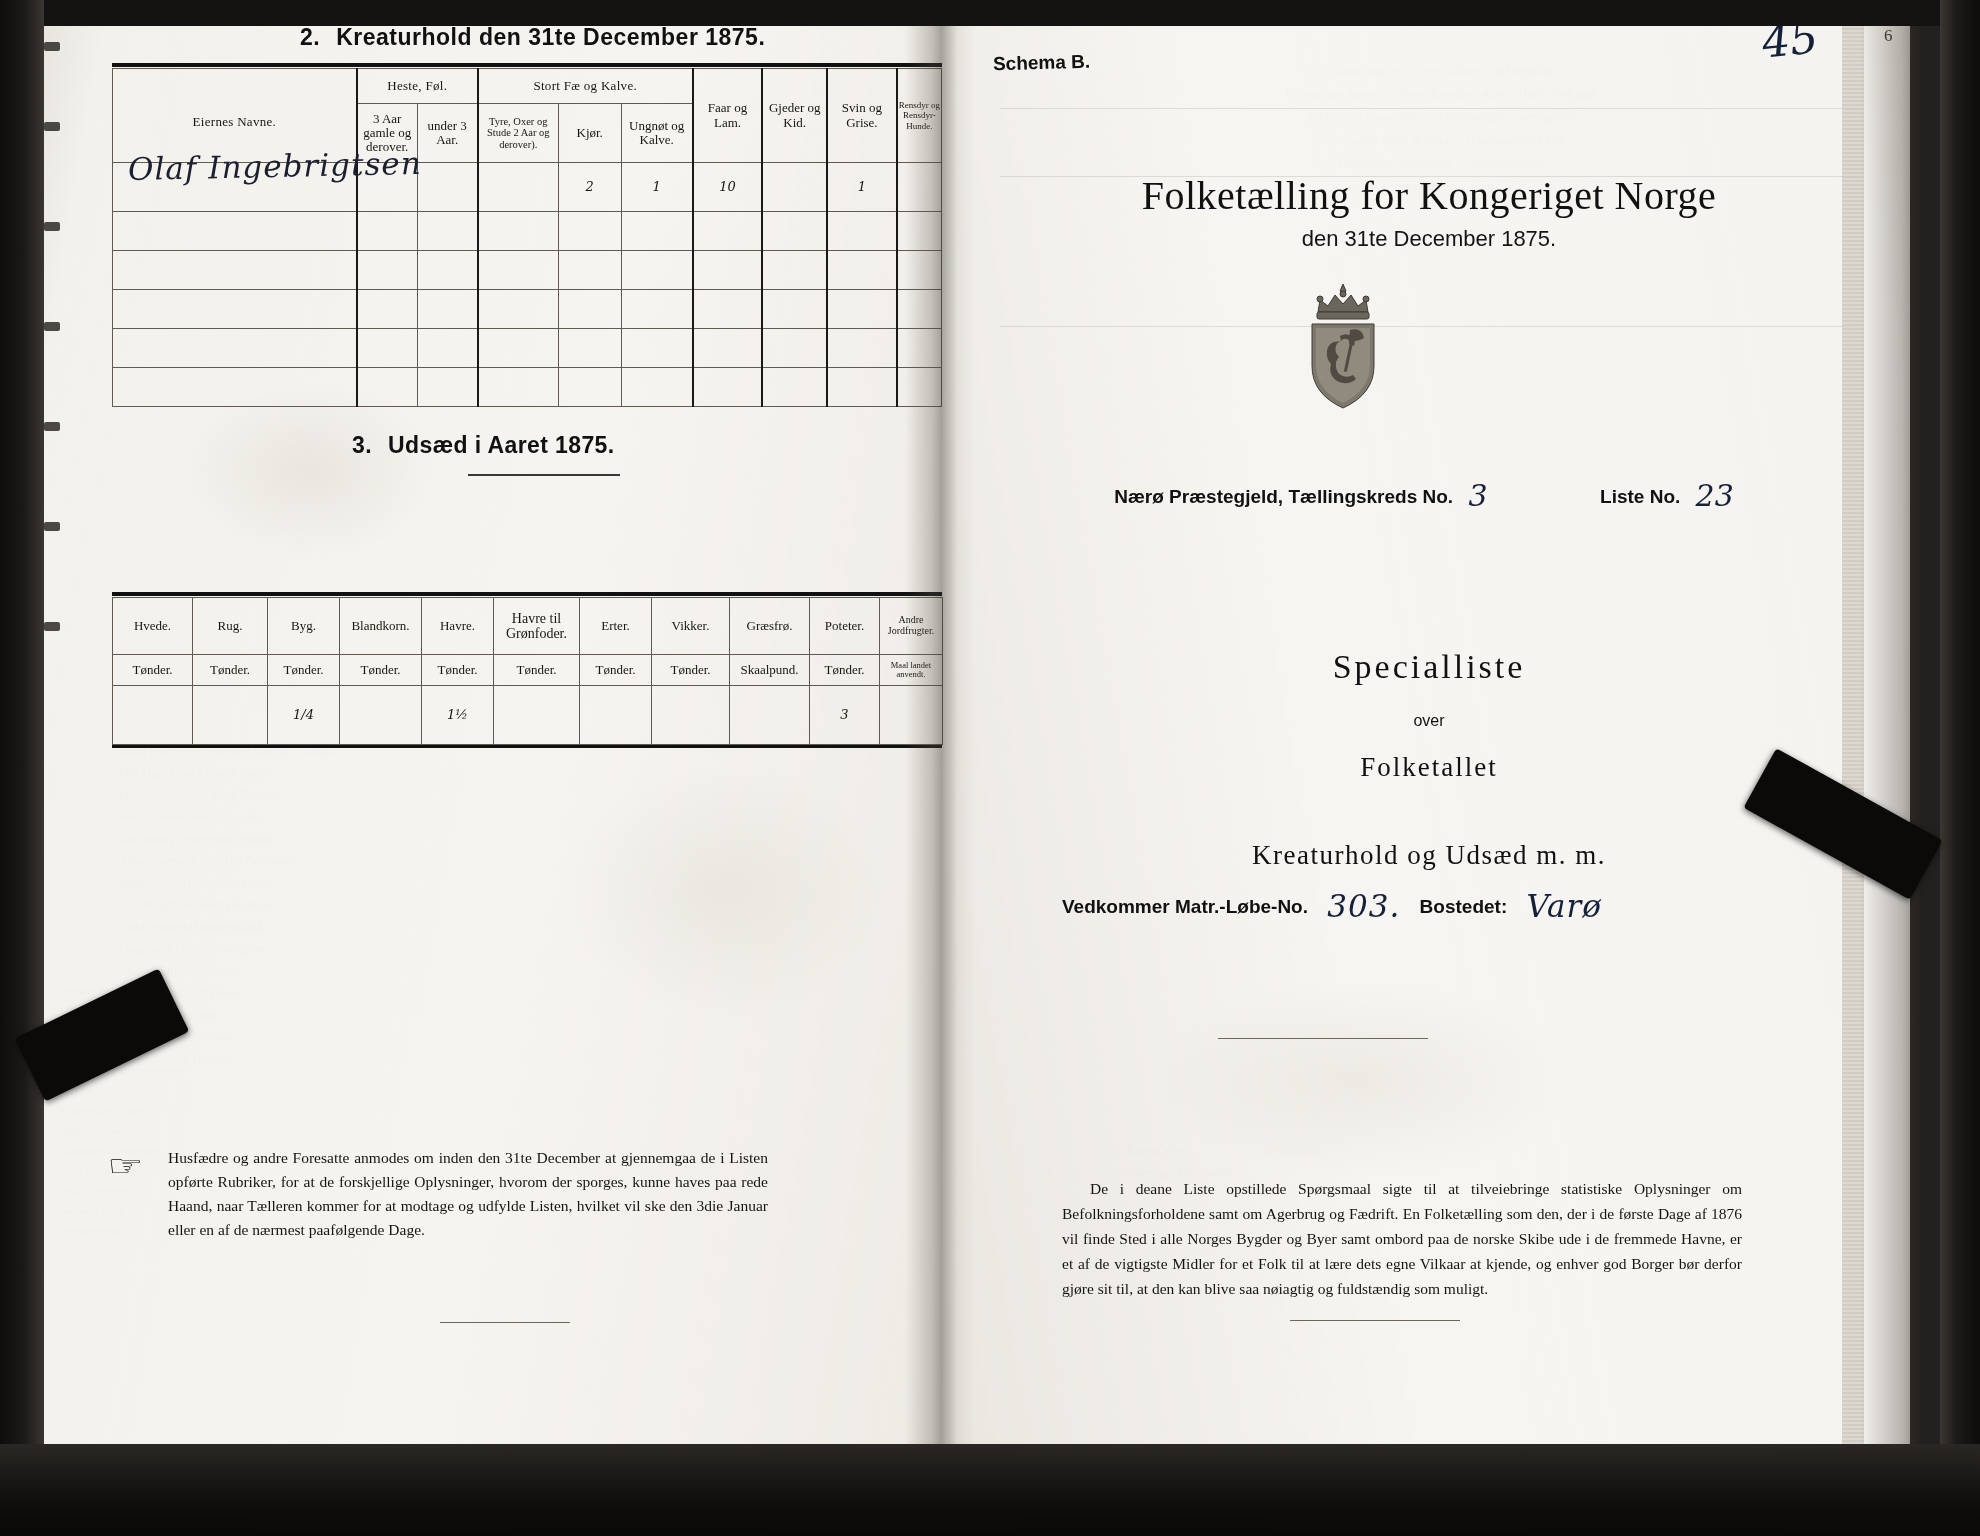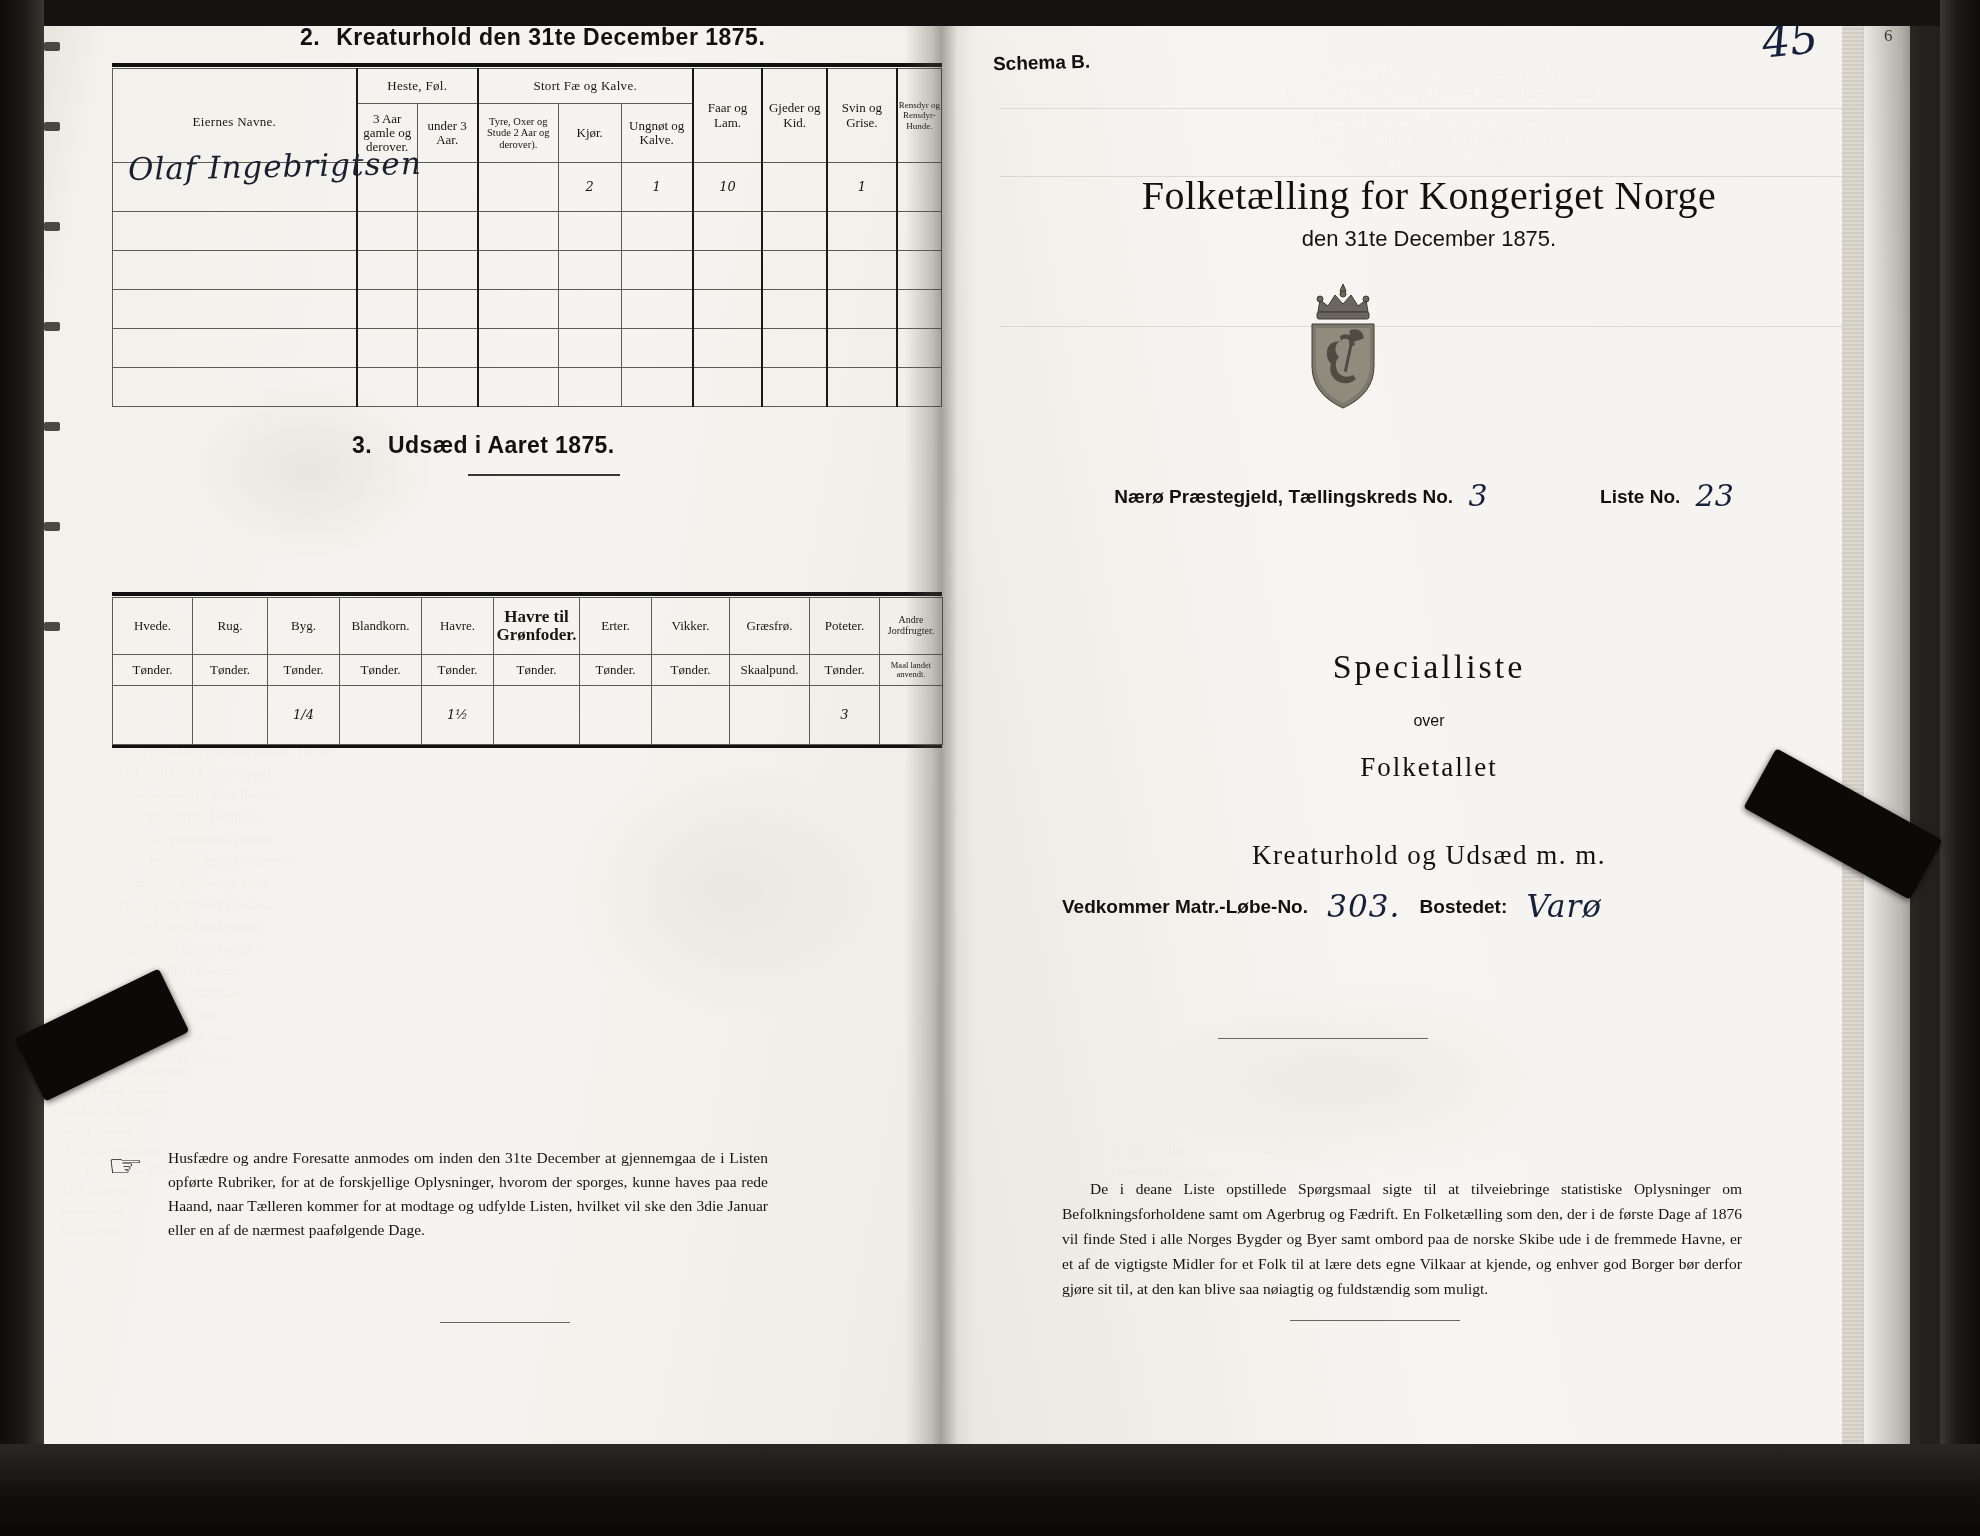--- a/index.html
+++ b/index.html
@@ -354,21 +354,21 @@
         <col style="width:70px">
         <col style="width:63px">
     </colgroup>
     <thead>
       <tr>
         <th class="hdr-sm" style="height:56px;">Hvede.</th>
         <th class="hdr-sm">Rug.</th>
         <th class="hdr-sm">Byg.</th>
         <th class="hdr-sm">Blandkorn.</th>
         <th class="hdr-sm">Havre.</th>
-        <th class="hdr-sm" style="font-size:17px;font-weight:bold;">Havre til Grønfoder.</th>
+        <th class="hdr-sm" style="font-size:14px;">Havre til Grønfoder.</th>
         <th class="hdr-sm">Erter.</th>
         <th class="hdr-sm">Vikker.</th>
         <th class="hdr-sm">Græsfrø.</th>
         <th class="hdr-sm">Poteter.</th>
         <th class="hdr-xs" style="font-size:10px;">Andre Jordfrugter.</th>
       </tr>
       <tr>
         <th class="hdr-xs" style="height:30px;border-top:0;">Tønder.</th>
         <th class="hdr-xs" style="border-top:0;">Tønder.</th>
         <th class="hdr-xs" style="border-top:0;">Tønder.</th>

